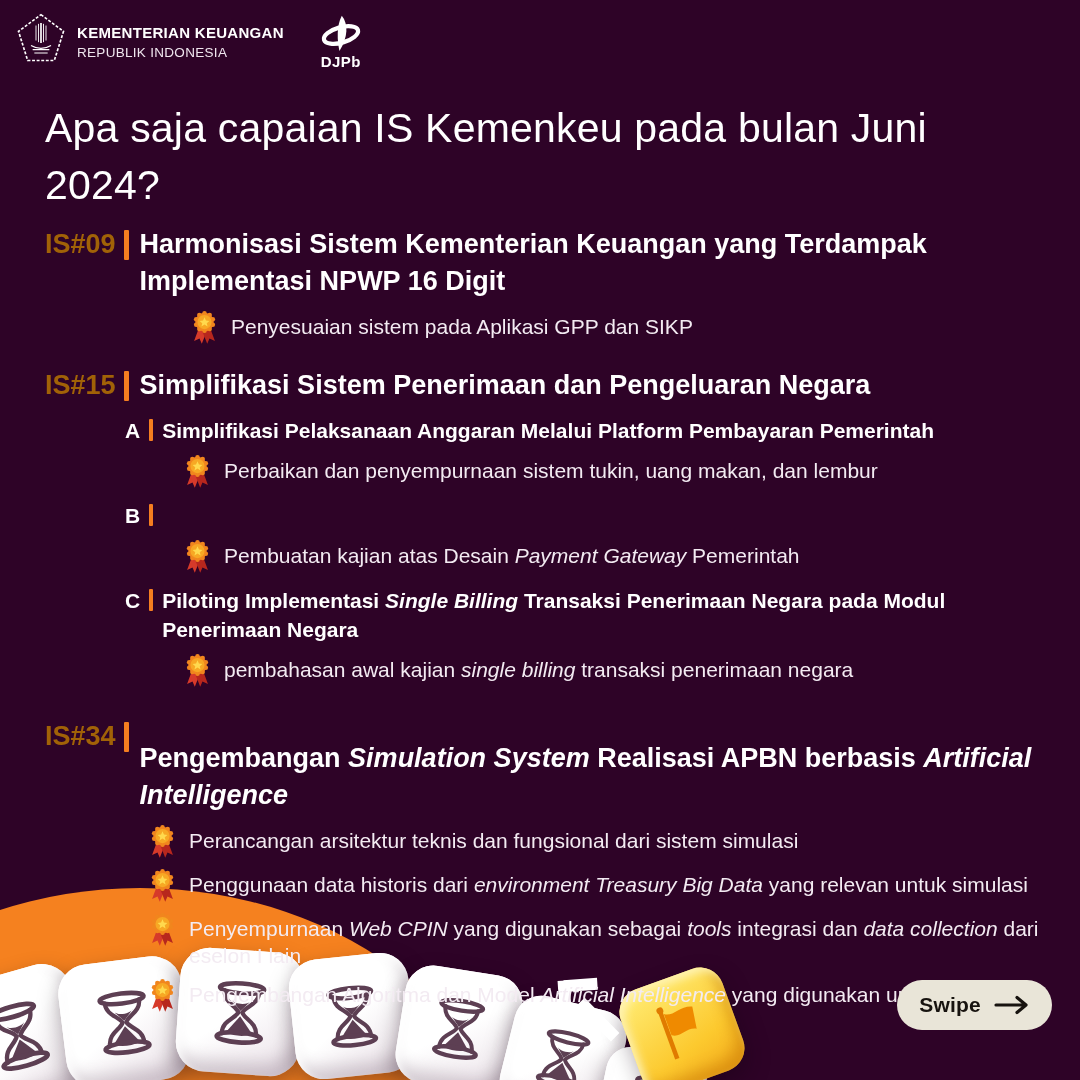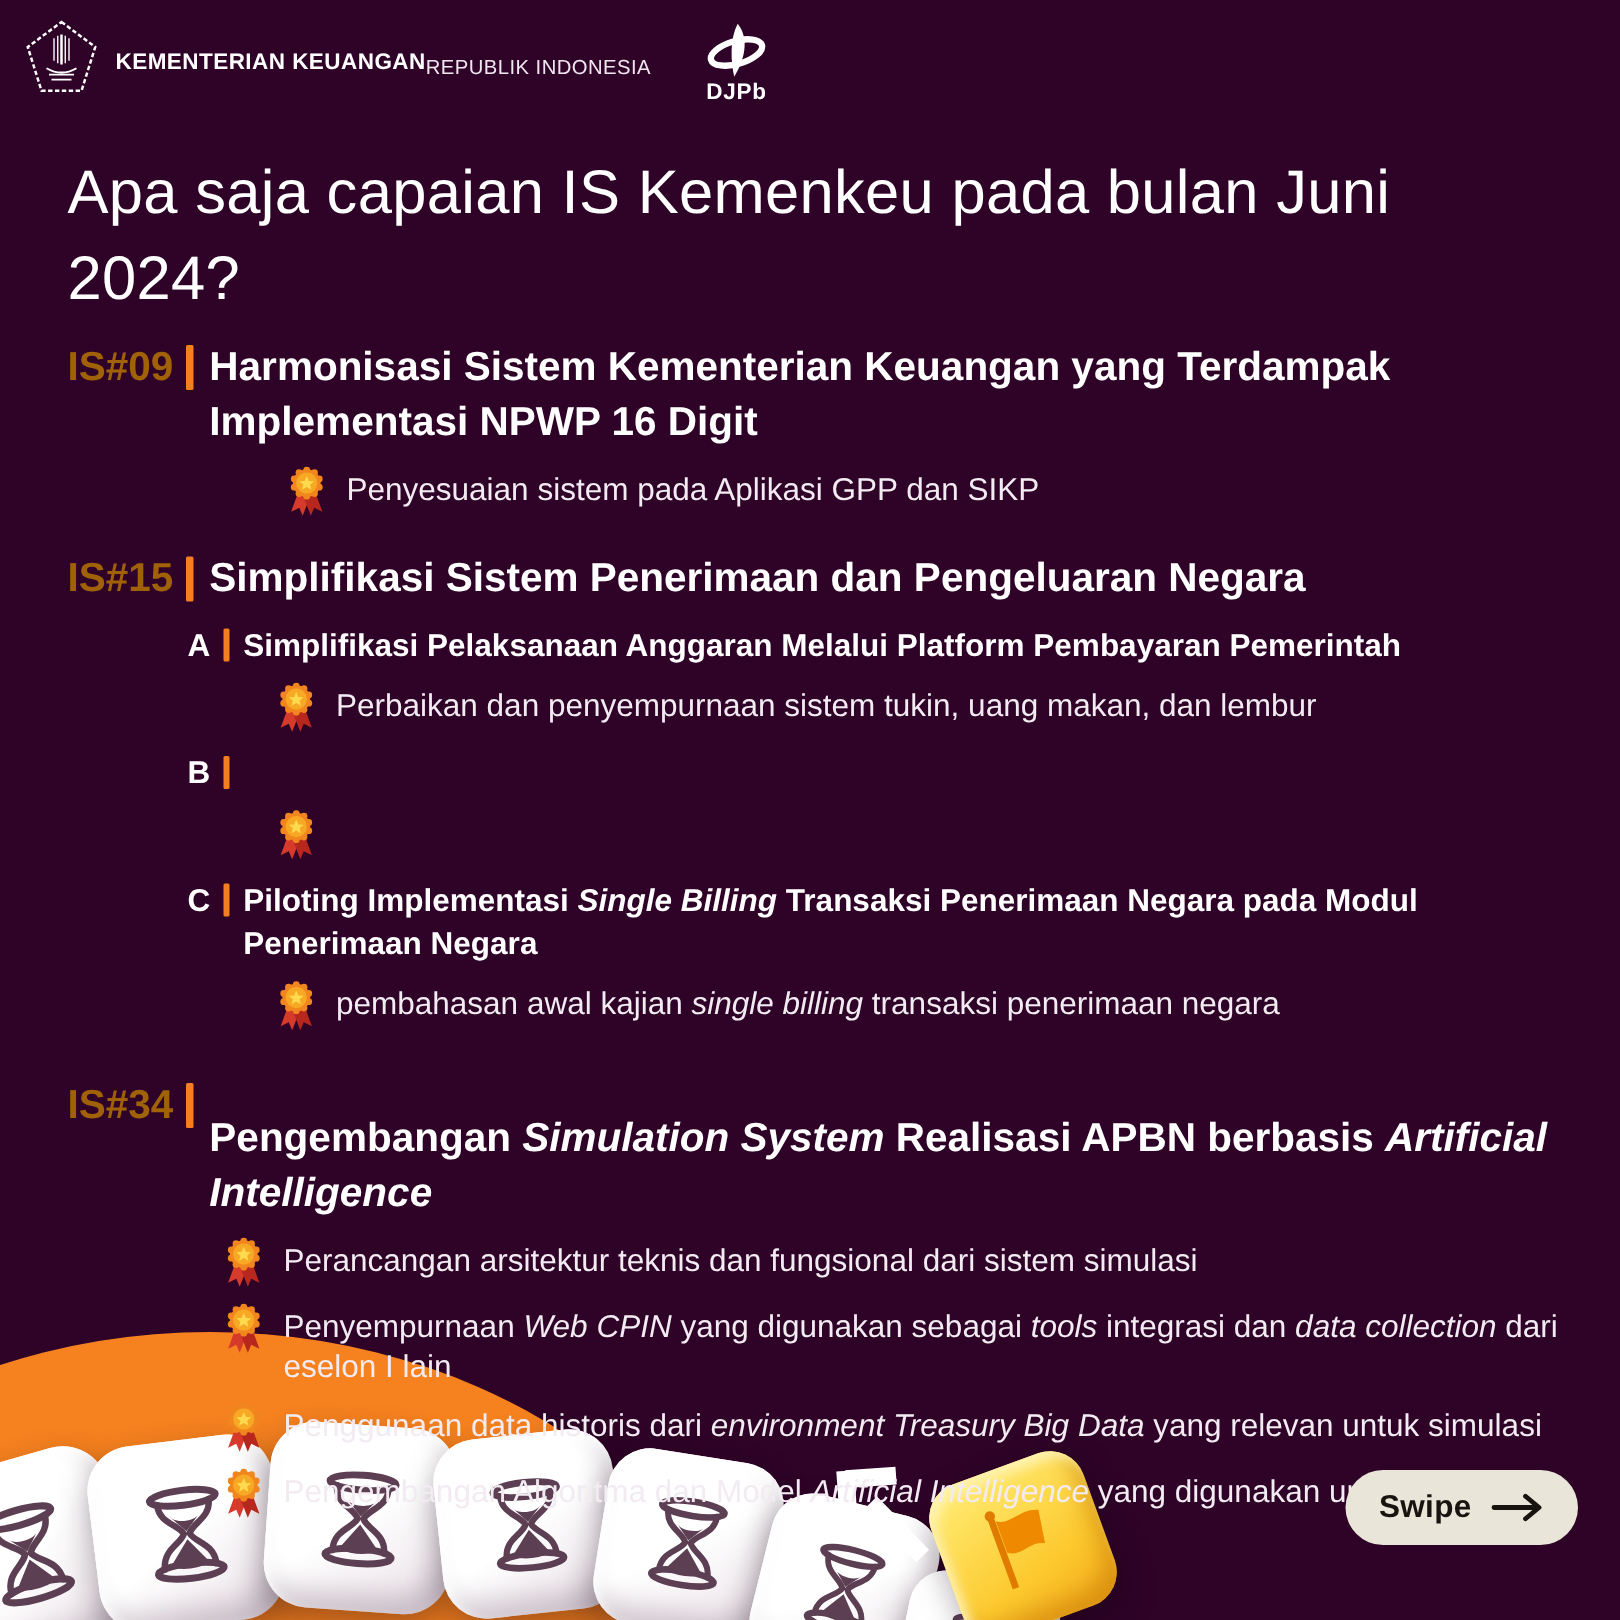--- a/index.html
+++ b/index.html
@@ -6,21 +6,21 @@
   body{
     width:1080px;height:1080px;overflow:hidden;
     font-family:"Liberation Sans",sans-serif;
     background:#2e0327;
   }
   .canvas{position:relative;width:1080px;height:1080px;background:#2e0327;overflow:hidden;}
 
   
   .header{position:absolute;top:12px;left:16px;display:flex;align-items:flex-start;z-index:5;}
   .kemenkeu{display:flex;align-items:center;gap:11px;}
-  .ministry-text{display:flex;flex-direction:row;justify-content:center;padding-top:8px;}
+  .ministry-text{display:flex;flex-direction:column;justify-content:center;padding-top:8px;}
   .ministry-l1{color:#ffffff;font-weight:bold;font-size:15px;letter-spacing:.3px;}
   .ministry-l2{color:#efe6ee;font-size:13.5px;margin-top:4px;letter-spacing:.3px;}
   .djpb{display:flex;flex-direction:column;align-items:center;margin-left:34px;padding-top:2px;}
   .djpb-label{color:#ffffff;font-weight:bold;font-size:15px;margin-top:-3px;letter-spacing:.5px;}
 
   
   .title{position:absolute;left:45px;top:100px;width:965px;color:#ffffff;
          font-size:41px;font-weight:normal;line-height:1.38;letter-spacing:.2px;z-index:4;}
 
   
@@ -272,20 +272,21 @@
                 <circle cx="16" cy="22.6" r="2.5"></circle>
       <circle cx="10.3" cy="20.7" r="2.5"></circle>
                 <circle cx="6.8" cy="16" r="2.5"></circle>
                 <circle cx="6.8" cy="10" r="2.5"></circle>
       <circle cx="10.3" cy="5.3" r="2.5"></circle>
     </g>
     <circle cx="16" cy="13" r="10.2" fill="#f1861e"></circle>
     <circle cx="16" cy="13" r="7.8" fill="#f7a824"></circle>
     <path d="M16 7.8 L17.6 11.4 L21.4 11.7 L18.5 14.2 L19.4 17.9 L16 15.8 L12.6 17.9 L13.5 14.2 L10.6 11.7 L14.4 11.4 Z" fill="#ffd94e"></path>
   </svg>
+            <span class="ach-text"><span>Pembuatan kajian atas Desain </span><em>Payment Gateway</em><span> Pemerintah</span></span>
           </div>
         </div>
         <div class="sub">
           <div class="sub-head">
             <span class="sub-letter">C</span>
             <span class="bar sub-bar"></span>
             <span class="sub-title"><span>Piloting Implementasi </span><em>Single Billing</em><span> Transaksi Penerimaan Negara pada Modul Penerimaan Negara</span></span>
           </div>
           <div class="ach">
             <svg class="medal" viewBox="0 0 32 38" xmlns="http://www.w3.org/2000/svg">
@@ -352,21 +353,21 @@
               <circle cx="16" cy="22.6" r="2.5"></circle>
       <circle cx="10.3" cy="20.7" r="2.5"></circle>
               <circle cx="6.8" cy="16" r="2.5"></circle>
               <circle cx="6.8" cy="10" r="2.5"></circle>
       <circle cx="10.3" cy="5.3" r="2.5"></circle>
     </g>
     <circle cx="16" cy="13" r="10.2" fill="#f1861e"></circle>
     <circle cx="16" cy="13" r="7.8" fill="#f7a824"></circle>
     <path d="M16 7.8 L17.6 11.4 L21.4 11.7 L18.5 14.2 L19.4 17.9 L16 15.8 L12.6 17.9 L13.5 14.2 L10.6 11.7 L14.4 11.4 Z" fill="#ffd94e"></path>
   </svg>
-          <span class="ach-text"><span>Penyempurnaan </span><em>Web CPIN</em><span> yang digunakan sebagai </span><em>tools</em><span> integrasi dan </span><em>data collection</em><span> dari eselon I lain</span></span>
+          <span class="ach-text"><span>Penggunaan data historis dari </span><em>environment Treasury Big Data</em><span> yang relevan untuk simulasi</span></span>
         </div>
         <div class="ach">
           <svg class="medal" viewBox="0 0 32 38" xmlns="http://www.w3.org/2000/svg">
     <path d="M10 19 L4.5 34 L10.5 31.2 L13 37 L18.5 23 Z" fill="#d63a2a"></path>
     <path d="M22 19 L27.5 34 L21.5 31.2 L19 37 L13.5 23 Z" fill="#b7271d"></path>
     <g fill="#f1861e">
       <circle cx="16" cy="3.4" r="2.5"></circle>
               <circle cx="21.7" cy="5.3" r="2.5"></circle>
               <circle cx="25.2" cy="10" r="2.5"></circle>
       <circle cx="25.2" cy="16" r="2.5"></circle>
@@ -374,21 +375,21 @@
               <circle cx="16" cy="22.6" r="2.5"></circle>
       <circle cx="10.3" cy="20.7" r="2.5"></circle>
               <circle cx="6.8" cy="16" r="2.5"></circle>
               <circle cx="6.8" cy="10" r="2.5"></circle>
       <circle cx="10.3" cy="5.3" r="2.5"></circle>
     </g>
     <circle cx="16" cy="13" r="10.2" fill="#f1861e"></circle>
     <circle cx="16" cy="13" r="7.8" fill="#f7a824"></circle>
     <path d="M16 7.8 L17.6 11.4 L21.4 11.7 L18.5 14.2 L19.4 17.9 L16 15.8 L12.6 17.9 L13.5 14.2 L10.6 11.7 L14.4 11.4 Z" fill="#ffd94e"></path>
   </svg>
-          <span class="ach-text"><span>Penggunaan data historis dari </span><em>environment Treasury Big Data</em><span> yang relevan untuk simulasi</span></span>
+          <span class="ach-text"><span>Penyempurnaan </span><em>Web CPIN</em><span> yang digunakan sebagai </span><em>tools</em><span> integrasi dan </span><em>data collection</em><span> dari eselon I lain</span></span>
         </div>
         <div class="ach">
           <svg class="medal" viewBox="0 0 32 38" xmlns="http://www.w3.org/2000/svg">
     <path d="M10 19 L4.5 34 L10.5 31.2 L13 37 L18.5 23 Z" fill="#d63a2a"></path>
     <path d="M22 19 L27.5 34 L21.5 31.2 L19 37 L13.5 23 Z" fill="#b7271d"></path>
     <g fill="#f1861e">
       <circle cx="16" cy="3.4" r="2.5"></circle>
               <circle cx="21.7" cy="5.3" r="2.5"></circle>
               <circle cx="25.2" cy="10" r="2.5"></circle>
       <circle cx="25.2" cy="16" r="2.5"></circle>

